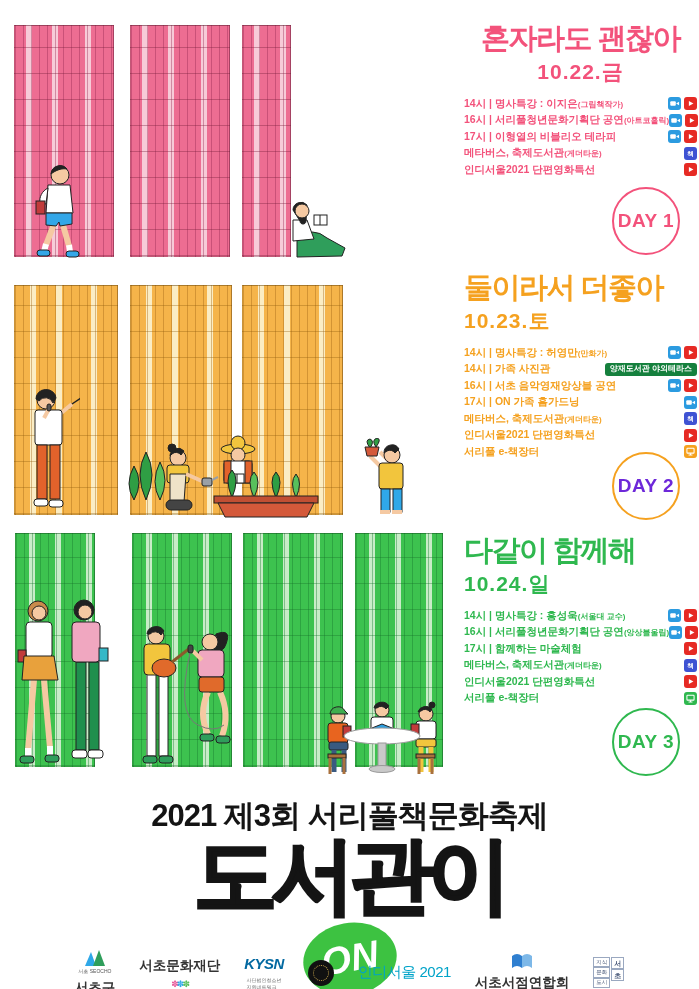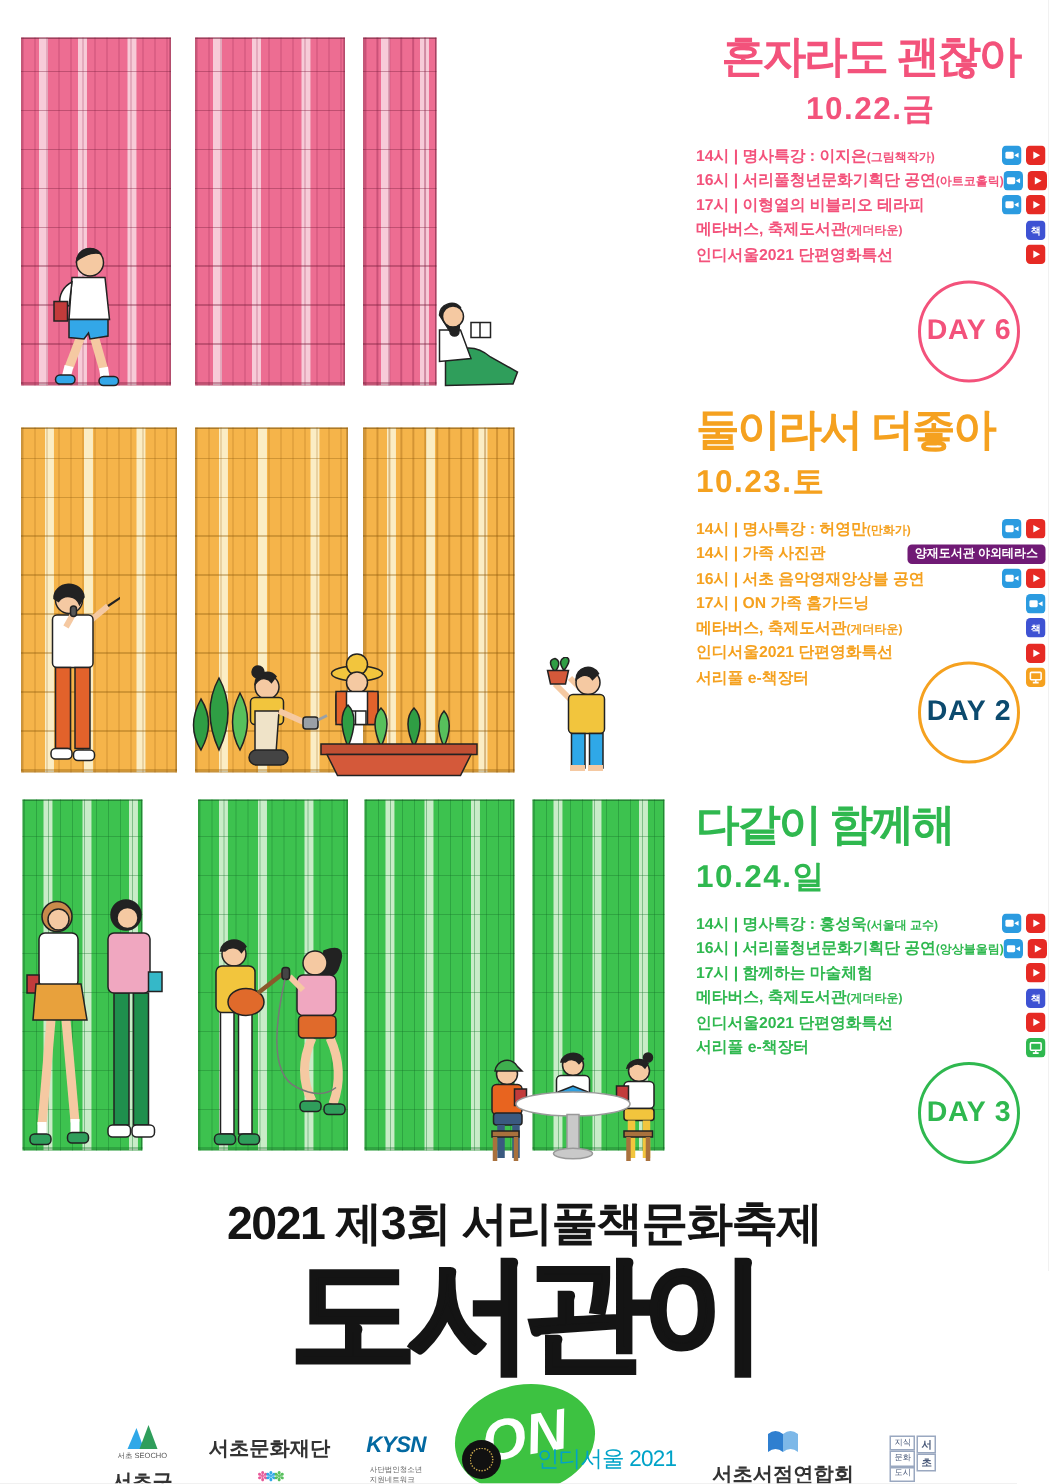--- a/index.html
+++ b/index.html
@@ -180,21 +180,21 @@
             <span class="evicon">
               <svg viewBox="0 0 20 20">
                 <rect width="20" height="20" rx="4.5" fill="#e62a24"></rect>
                 <path d="M7.5 6.2l7 3.8-7 3.8z" fill="#fff"></path>
               </svg>
             </span>
           </span>
         </div>
       </div>
   </div>
-  <div class="day-circle" style="top: 187px; border-color: rgb(243, 82, 123); color: rgb(243, 82, 123);">DAY 6</div>
+  <div class="day-circle" style="top: 187px; border-color: rgb(243, 82, 123); color: rgb(243, 82, 123);">DAY 1</div>
 
   <div class="shelf yellow" style="left:14px;top:285px;width:104px;height:230px;"></div>
   <div class="shelf yellow" style="left:130px;top:285px;width:102px;height:230px;"></div>
   <div class="shelf yellow" style="left:242px;top:285px;width:101px;height:230px;"></div>
 
   <svg class="fig" style="left:16px;top:386px;" width="64" height="130" viewBox="0 0 64 130">
     <g stroke="#222" stroke-width="1">
       <path d="M44 28l12-10" stroke="#f5c9a2" stroke-width="4" fill="none"></path>
       <path d="M56 18l9-6" stroke="#222" stroke-width="1.5" fill="none"></path>
       <circle cx="30" cy="14" r="9" fill="#f5c9a2"></circle>
@@ -274,21 +274,21 @@
               <svg viewBox="0 0 20 20">
                 <rect width="20" height="20" rx="4.5" fill="#e62a24"></rect>
                 <path d="M7.5 6.2l7 3.8-7 3.8z" fill="#fff"></path>
               </svg>
             </span>
           </span>
         </div>
         <div class="event-row">
           <span class="ev-text">14시 | 가족 사진관</span>
           <span class="ev-icons">
-            <span class="venue-badge" style="background: #701a75;">양재도서관 야외테라스</span>
+            <span class="venue-badge" style="background: #15803d;">양재도서관 야외테라스</span>
           </span>
         </div>
         <div class="event-row">
           <span class="ev-text">16시 | 서초 음악영재앙상블 공연</span>
           <span class="ev-icons">
             <span class="evicon">
               <svg viewBox="0 0 20 20">
                 <rect width="20" height="20" rx="4.5" fill="#2b9be0"></rect>
                 <rect x="3.5" y="6.5" width="8.5" height="7" rx="1.5" fill="#fff"></rect>
                 <path d="M12.5 10l4.5-2.6v5.2z" fill="#fff"></path>
@@ -343,21 +343,21 @@
               <svg viewBox="0 0 20 20">
                 <rect width="20" height="20" rx="4.5" fill="#f5a11f"></rect>
                 <rect x="4.5" y="5" width="11" height="7.5" rx="1" fill="none" stroke="#fff" stroke-width="1.6"></rect>
                 <path d="M10 12.5v2.2M7 15.5h6" stroke="#fff" stroke-width="1.6" fill="none"></path>
               </svg>
             </span>
           </span>
         </div>
       </div>
   </div>
-  <div class="day-circle" style="top: 441px; border-color: rgb(245, 161, 31); color: #0c4a6e;">DAY 2</div>
+  <div class="day-circle" style="top: 452px; border-color: rgb(245, 161, 31); color: #6d28d9;">DAY 2</div>
 
   <div class="shelf green" style="left:15px;top:533px;width:80px;height:234px;"></div>
   <div class="shelf green" style="left:132px;top:533px;width:100px;height:234px;"></div>
   <div class="shelf green" style="left:243px;top:533px;width:100px;height:234px;"></div>
   <div class="shelf green" style="left:355px;top:533px;width:88px;height:234px;"></div>
 
   <svg class="fig" style="left:12px;top:598px;" width="124" height="178" viewBox="0 0 124 178">
     <g stroke="#222" stroke-width="1">
       <path d="M22 82l-6 70" stroke="#f5c9a2" stroke-width="6" fill="none"></path>
       <path d="M32 82l6 68" stroke="#f5c9a2" stroke-width="6" fill="none"></path>

